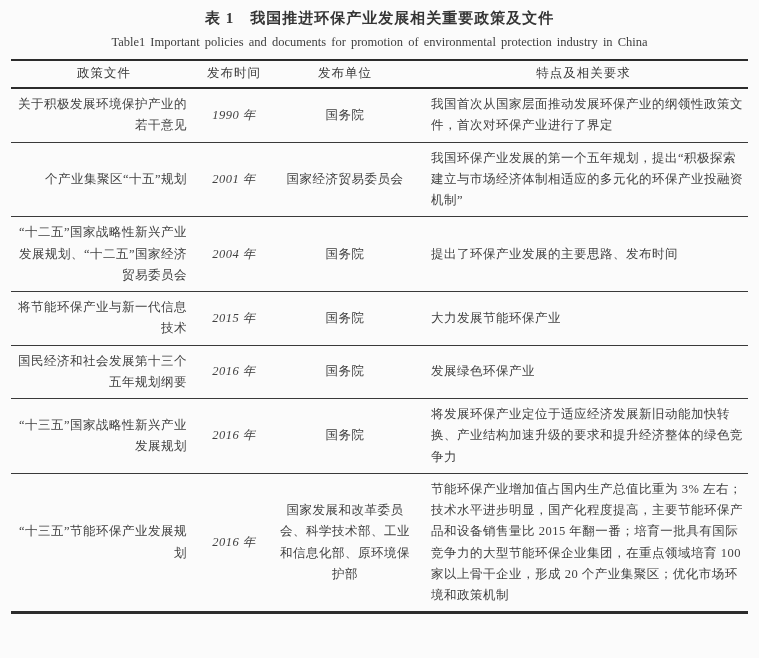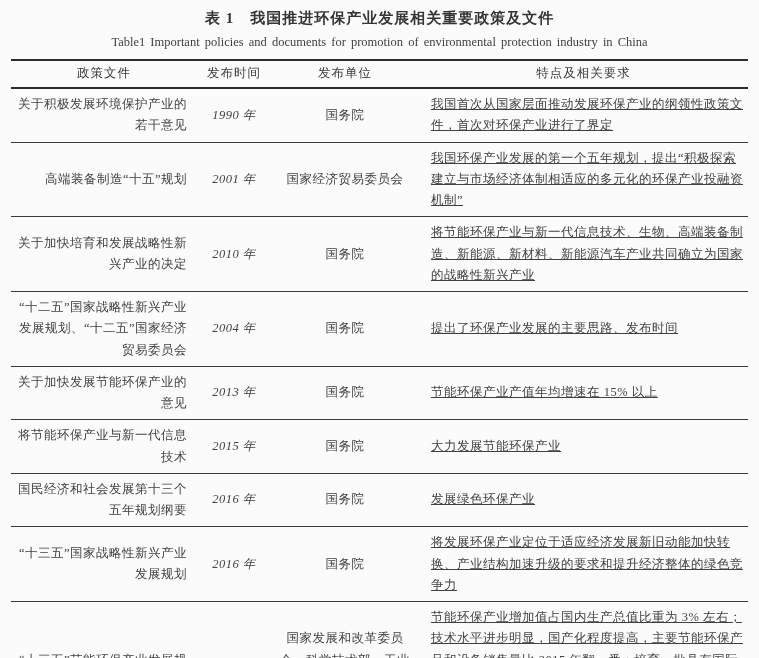--- a/index.html
+++ b/index.html
@@ -78,21 +78,20 @@
     font-style: italic;
   }
   td.cell-issuer {
     text-align: center;
     padding: 5px 6px;
   }
   td.cell-features {
     text-align: left;
     padding-left: 12px;
     padding-right: 2px;
-    text-decoration: underline;
   }
   th.h-policy { text-align: center; }
 </style>
 </head>
 <body>
 
 <div class="sheet">
   <div class="title-zh">表 1　我国推进环保产业发展相关重要政策及文件</div>
   <div class="title-en">Table1 Important policies and documents for promotion of environmental protection industry in China</div>
 
@@ -112,42 +111,30 @@
       </tr>
     </thead>
     <tbody>
       <tr>
         <td class="cell-policy">关于积极发展环境保护产业的若干意见</td>
         <td class="cell-date">1990 年</td>
         <td class="cell-issuer">国务院</td>
         <td class="cell-features">我国首次从国家层面推动发展环保产业的纲领性政策文件，首次对环保产业进行了界定</td>
       </tr>
       <tr>
-        <td class="cell-policy">高端装备制造“十五”规划</td>
+        <td class="cell-policy">个产业集聚区“十五”规划</td>
         <td class="cell-date">2001 年</td>
         <td class="cell-issuer">国家经济贸易委员会</td>
         <td class="cell-features">我国环保产业发展的第一个五年规划，提出“积极探索建立与市场经济体制相适应的多元化的环保产业投融资机制”</td>
-      </tr>
-      <tr>
-        <td class="cell-policy">关于加快培育和发展战略性新兴产业的决定</td>
-        <td class="cell-date">2010 年</td>
-        <td class="cell-issuer">国务院</td>
-        <td class="cell-features">将节能环保产业与新一代信息技术、生物、高端装备制造、新能源、新材料、新能源汽车产业共同确立为国家的战略性新兴产业</td>
       </tr>
       <tr>
         <td class="cell-policy">“十二五”国家战略性新兴产业发展规划、“十二五”国家经济贸易委员会</td>
         <td class="cell-date">2004 年</td>
         <td class="cell-issuer">国务院</td>
         <td class="cell-features">提出了环保产业发展的主要思路、发布时间</td>
-      </tr>
-      <tr>
-        <td class="cell-policy">关于加快发展节能环保产业的意见</td>
-        <td class="cell-date">2013 年</td>
-        <td class="cell-issuer">国务院</td>
-        <td class="cell-features">节能环保产业产值年均增速在 15% 以上</td>
       </tr>
       <tr>
         <td class="cell-policy">将节能环保产业与新一代信息技术</td>
         <td class="cell-date">2015 年</td>
         <td class="cell-issuer">国务院</td>
         <td class="cell-features">大力发展节能环保产业</td>
       </tr>
       <tr>
         <td class="cell-policy">国民经济和社会发展第十三个五年规划纲要</td>
         <td class="cell-date">2016 年</td>

